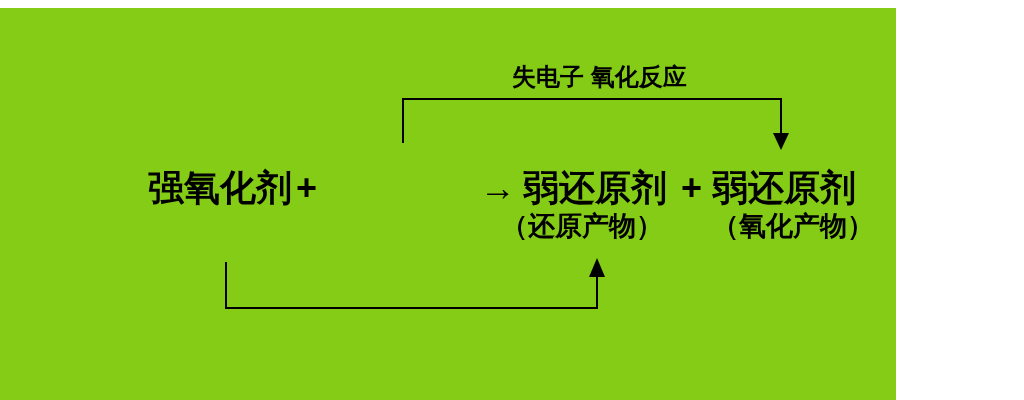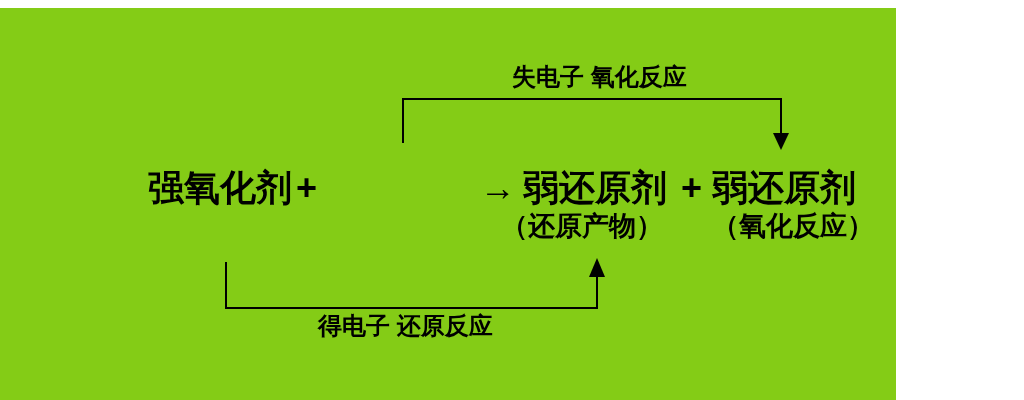--- a/index.html
+++ b/index.html
@@ -60,17 +60,16 @@
   <div class="txt lbl" style="left:512px; top:57px;">失电子 氧化反应</div>
 
   <div class="txt eq" style="left:148px;">强氧化剂</div>
   <div class="txt eq" style="left:296px;">+</div>
   <div class="txt eq" style="left:480px;">→</div>
   <div class="txt eq" style="left:523px;">弱还原剂</div>
   <div class="txt eq" style="left:681px;">+</div>
   <div class="txt eq" style="left:712px;">弱还原剂</div>
 
   <div class="txt prod" style="left:501px;">（还原产物）</div>
-  <div class="txt prod" style="left:712px;">（氧化反应）</div>
+  <div class="txt prod" style="left:712px;">（氧化产物）</div>
 
-  <div class="txt lbl" style="left:318px; top:306px;">得电子 还原反应</div>
 
 </div>
 
 </body></html>

